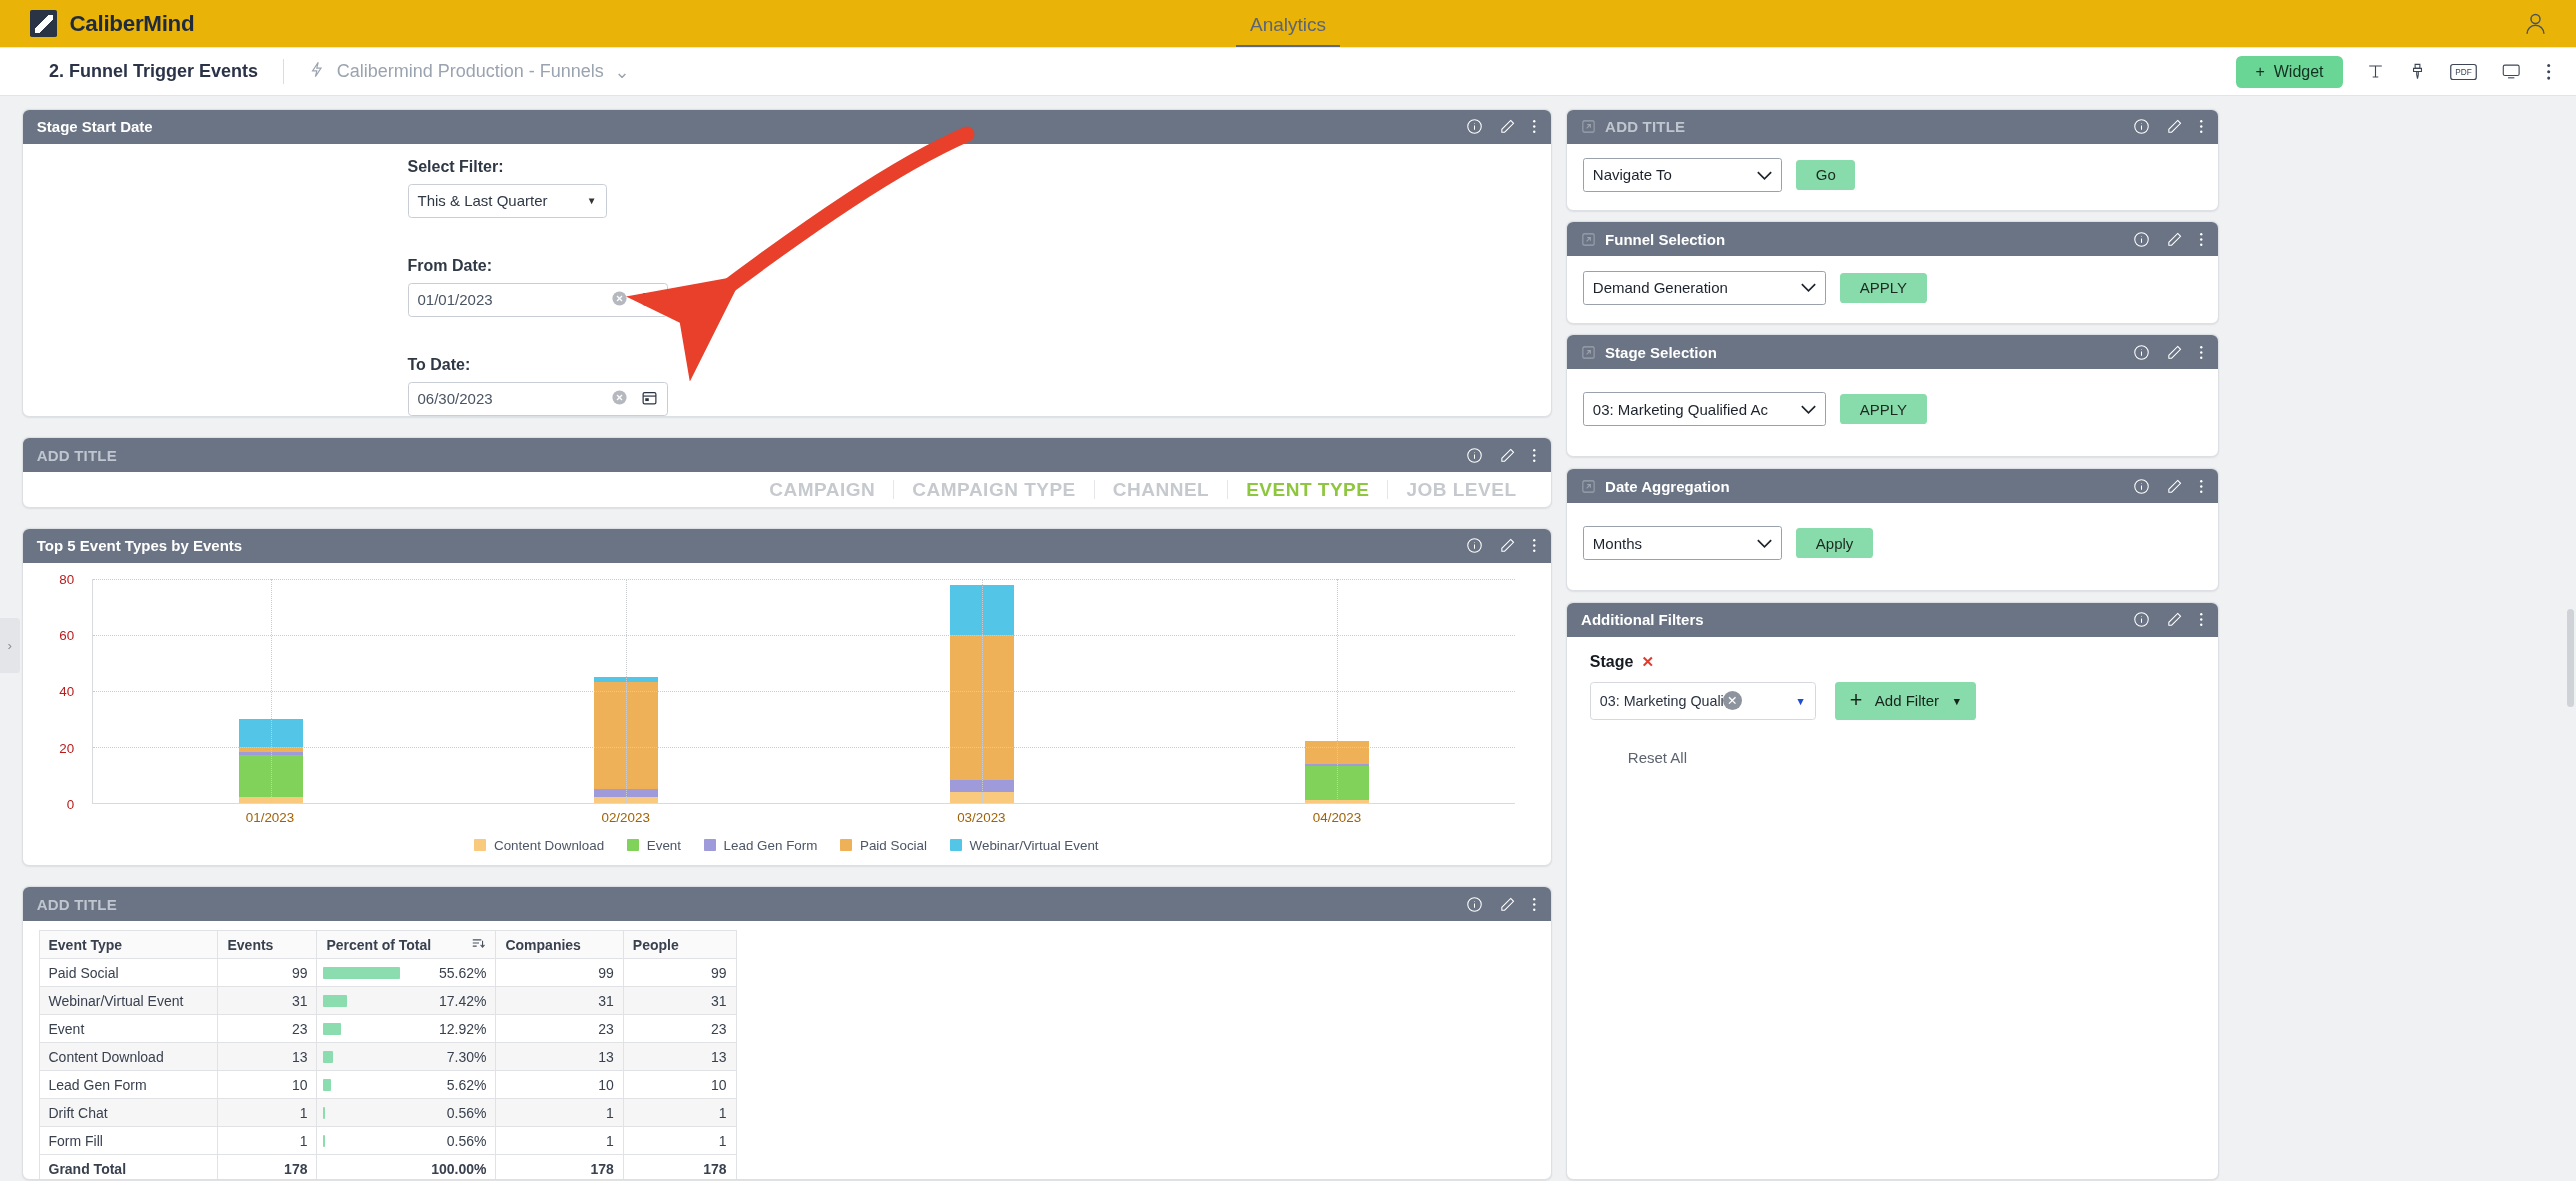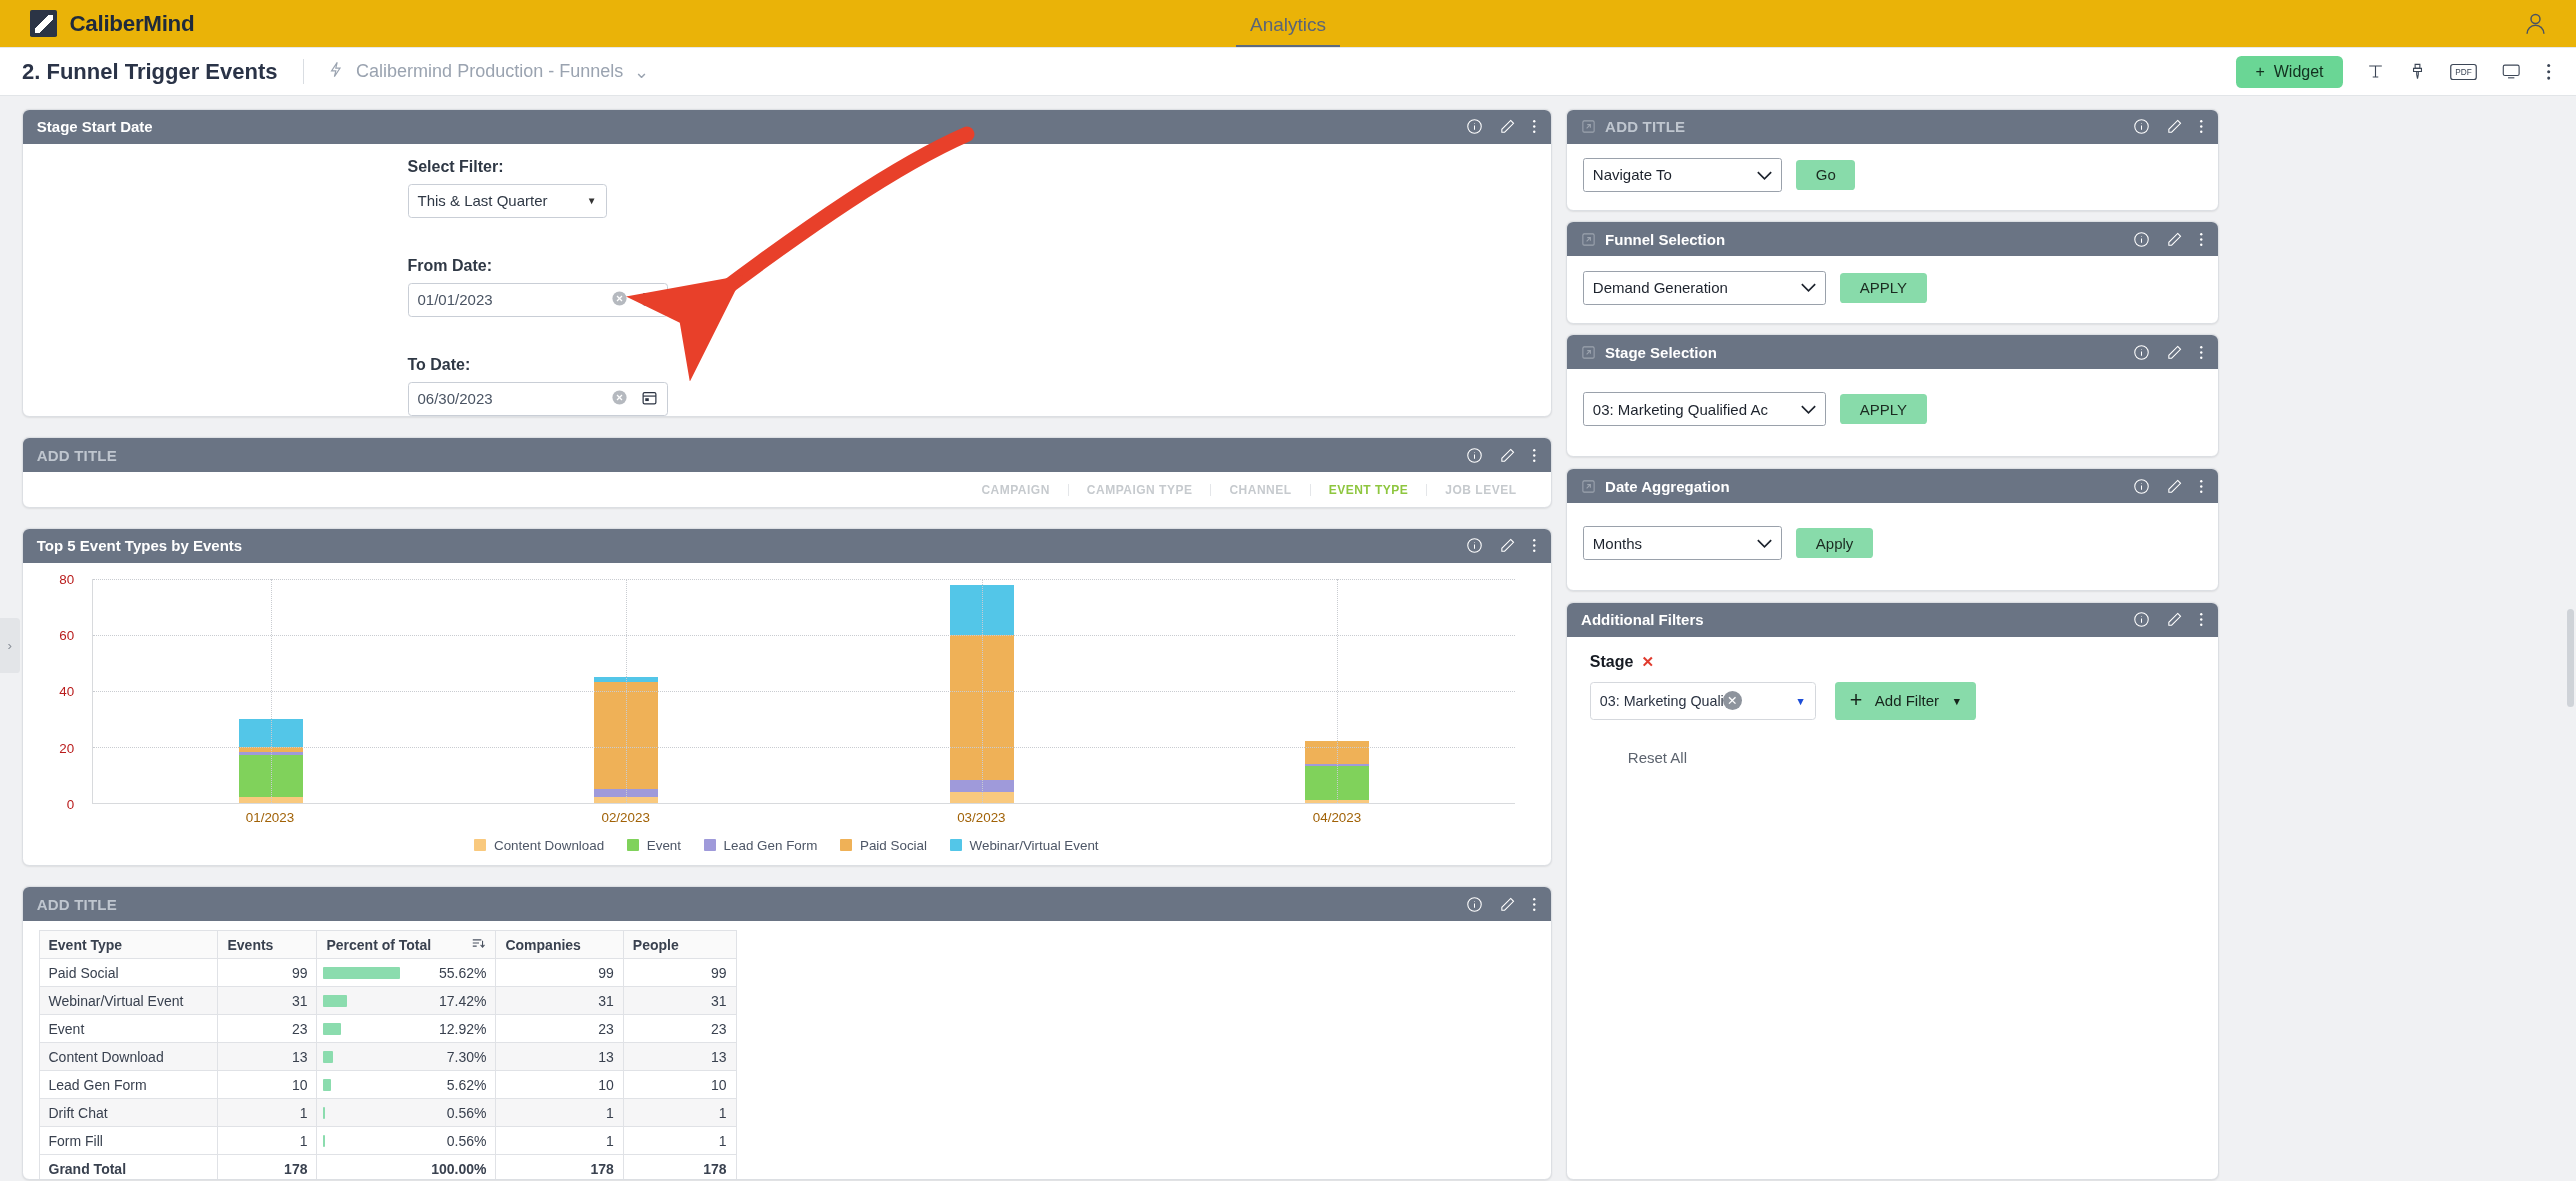--- a/index.html
+++ b/index.html
@@ -32,21 +32,21 @@
     pointer-events: auto;
     font-size: 19px; color: #5b6577; padding: 0 14.3px 10.7px 14.3px;
     border-bottom: 2.7px solid #5d6a7e; line-height: 1;
   }
   .user-icon { position: absolute; right: 27px; top: 9.8px; }
   
   .toolbar {
     height: 48px; background: #fff; display: flex; align-items: center;
     border-bottom: 0.9px solid #e2e5e8; position: relative;
   }
-  .tb-title { font-size: 22px; font-weight: bold; color: #2a3347; padding-left: 22px; }
+  .tb-title { font-size: 18px; font-weight: bold; color: #2a3347; padding-left: 29px; margin-left: 20px; }
   .tb-sep { width: 0.9px; height: 25px; background: #d9dde2; margin: 0 25px; }
   .tb-source { display:flex; align-items:center; gap:10.7px; font-size: 18px; color: #9aa3b0; }
   .tb-right { margin-left: auto; display: flex; align-items: center; gap: 23px; padding-right: 25px; }
   .btn-widget {
     background: #6ad695; color: #12301f; border: none; border-radius: 5.4px;
     height: 32px; padding: 0 19.7px; font-size: 16px; display: flex; align-items: center; gap: 9px;
     font-family: "Liberation Sans", sans-serif; cursor: pointer;
   }
   .tb-ico { color: #3c4656; display: flex; align-items: center; justify-content: center; cursor: pointer; }
   
@@ -77,21 +77,21 @@
   .sel-box .caret { margin-left: auto; font-size: 9.8px; color: #333; }
   .date-box {
     width: 260px; height: 34px; border: 0.9px solid #c9ced6; border-radius: 3.6px; background: #fff;
     display: flex; align-items: center; padding: 0 9px; font-size: 15px; color: #45506088;
   }
   .date-val { color: #4a5463; }
   .date-ico { margin-left: auto; display: flex; align-items: center; gap: 12.5px; }
   
   .tabstrip { display: flex; justify-content: flex-end; align-items: center; height: 39px; padding-right: 16px; }
   .tstab {
-    font-size: 12px; font-weight: bold; color: #c6cace; letter-spacing: 0.5px;
+    font-size: 19px; font-weight: bold; color: #c6cace; letter-spacing: 0.5px;
     padding: 0 18px; border-left: 0.9px solid #e4e6e9; line-height: 1; cursor: pointer; text-align: right;
   }
   .tstab:first-child { border-left: none; }
   .tstab.active { color: #8ec63f; }
   
   .chart-wrap { position: relative; height: 269px; margin: 16px 19.7px 3.6px 19.7px; }
   .yaxis { position: absolute; left: 0; top: 0; bottom: 23px; width: 41px; }
   .ytick { position: absolute; right: 9px; transform: translateY(-50%); font-size: 13.4px; color: #b91c1c; }
   .plot { position: absolute; left: 50px; right: 16px; top: 0; bottom: 23px; border-left: 0.9px solid #d8dadd; border-bottom: 0.9px solid #d8dadd; }
   .grid { position: absolute; left: 0; right: 0; border-top: 0.9px dotted #c9ccd1; }

